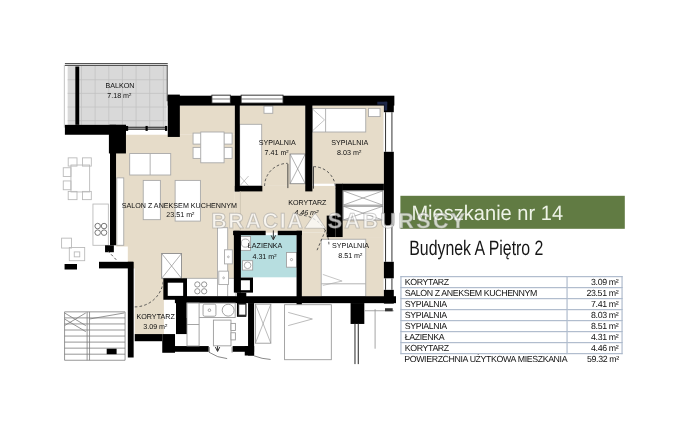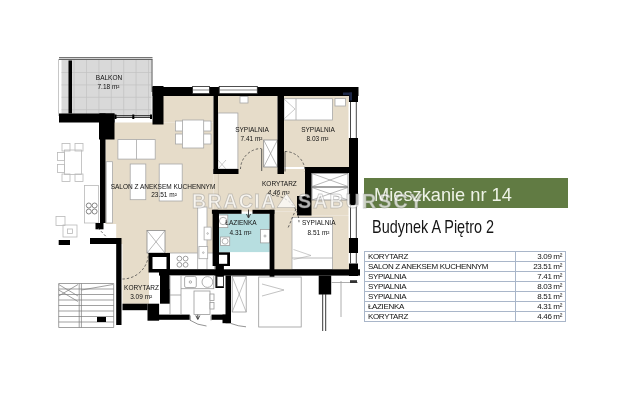--- a/index.html
+++ b/index.html
@@ -306,15 +306,19 @@
           <td class="val">8.51 m²</td>
         </tr>
   <tr>
           <td class="lbl">ŁAZIENKA</td>
           <td class="val">4.31 m²</td>
         </tr>
   <tr>
           <td class="lbl">KORYTARZ</td>
           <td class="val">4.46 m²</td>
         </tr>
+  <tr class="last">
+          <td class="lbl">POWIERZCHNIA UŻYTKOWA MIESZKANIA</td>
+          <td class="val">59.32 m²</td>
+        </tr>
 </tbody>
     </table>
 </div>
 
 </body></html>

